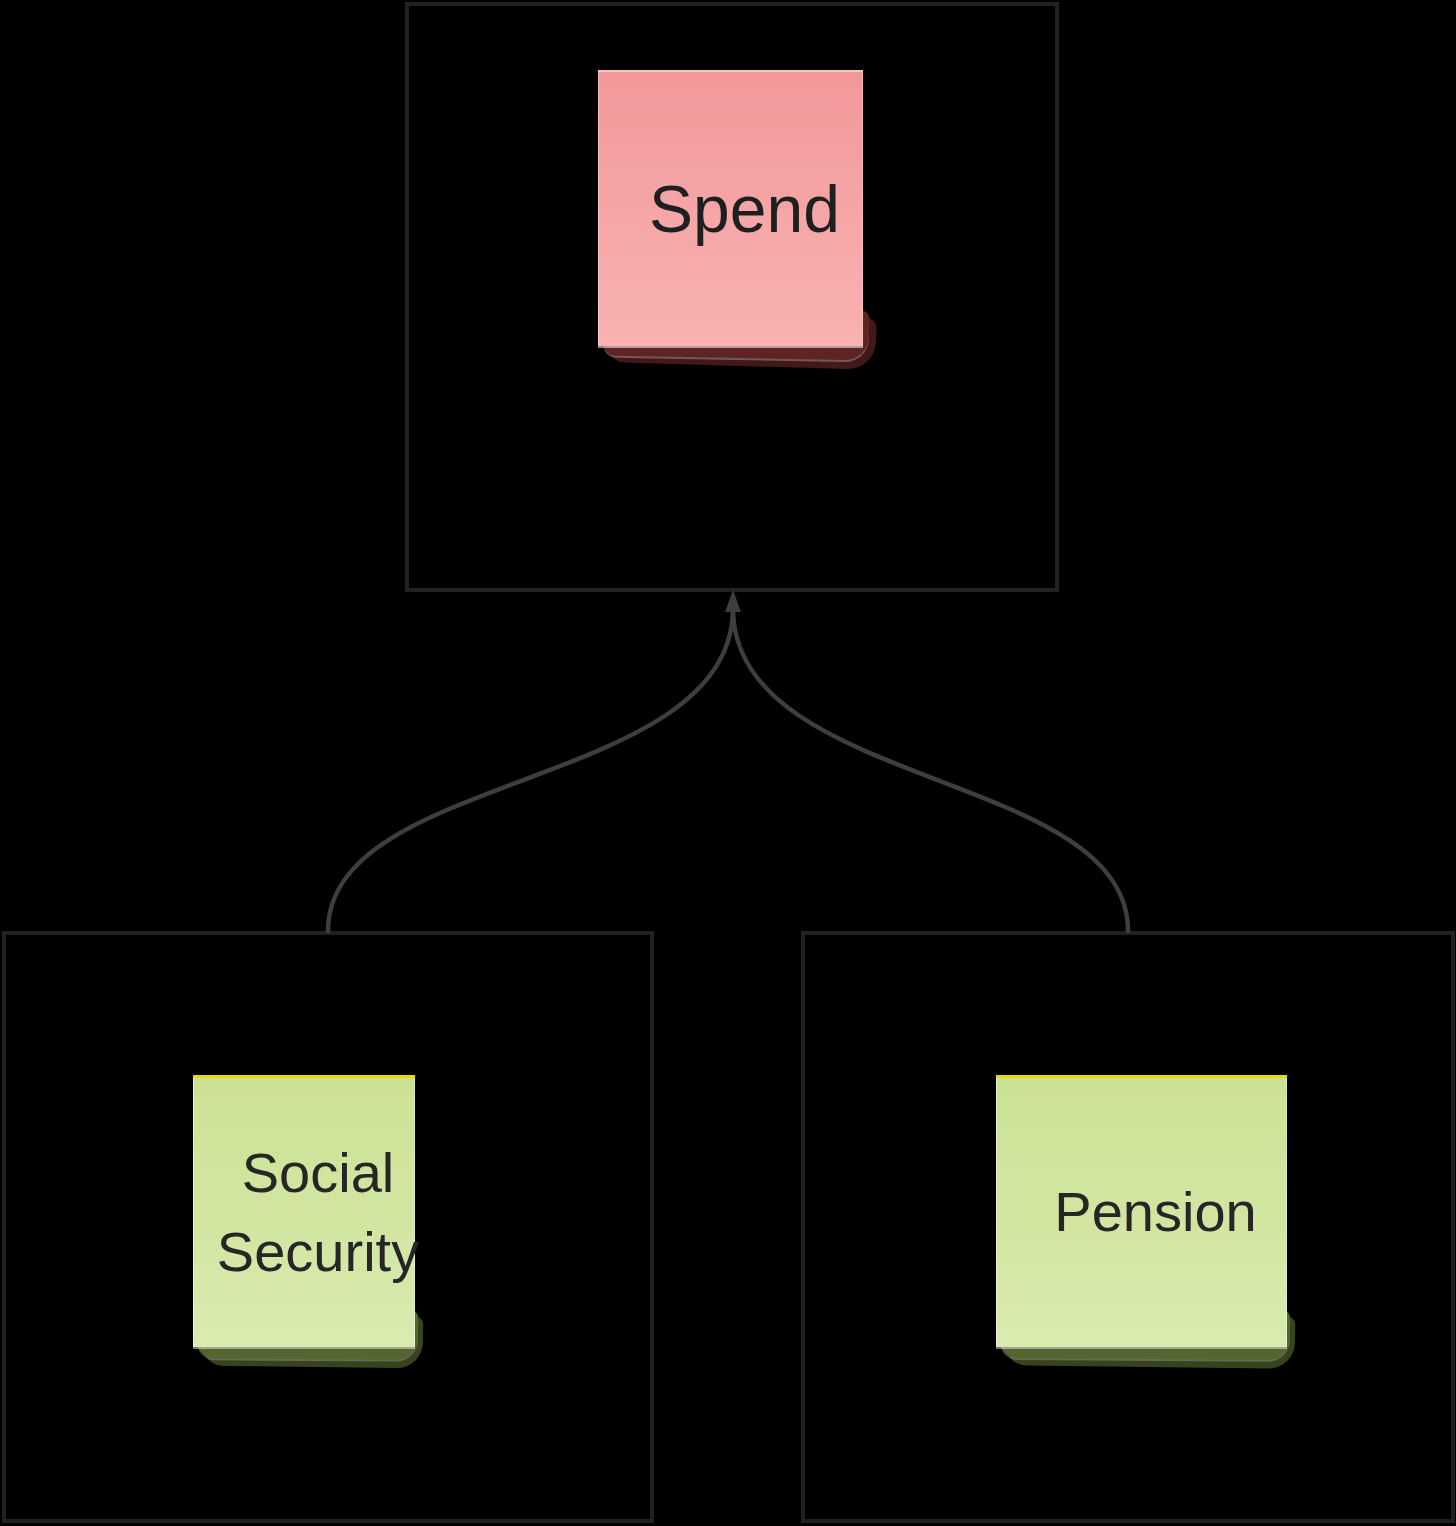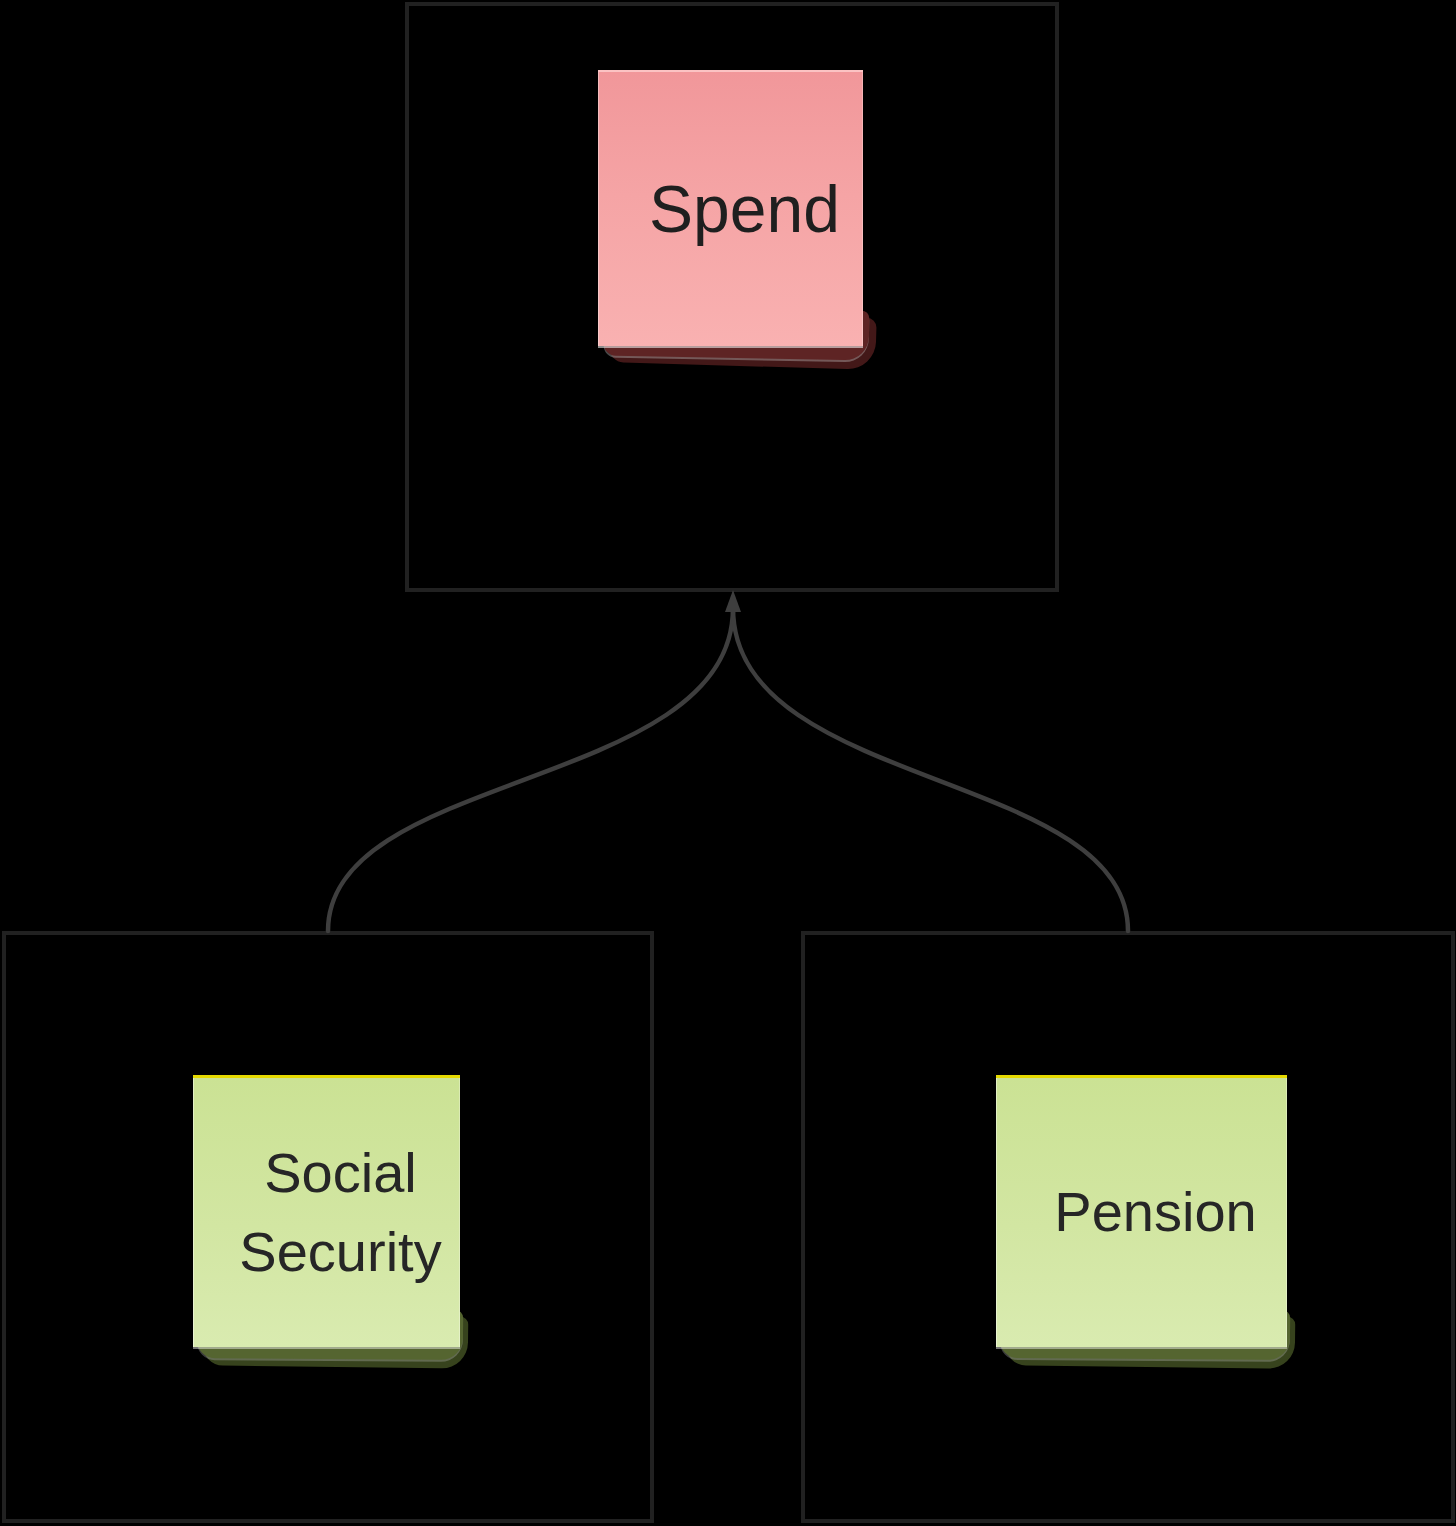--- a/index.html
+++ b/index.html
@@ -51,21 +51,21 @@
     left:4px;right:-3px;top:234px;height:50px;background:#556530;
     border-radius:6px 8px 22px 18px;transform:rotate(.4deg);
     box-shadow:0 2px 0 rgba(200,200,200,.3);
   }
   .face-green{
     height:272px;
     background:linear-gradient(180deg,#cbe294 0%,#d2e6a2 55%,#d9ebb0 100%);
     border-top:3px solid #e6da00;
     box-shadow:inset 1px 0 0 rgba(255,255,255,.45),inset -1px 0 0 rgba(255,255,255,.3),0 2px 0 rgba(255,255,255,.45);
   }
-  .note-ss{left:193px;top:1075px;width:267px;height:300px;}
+  .note-ss{left:193px;top:1075px;width:222px;height:300px;}
   .note-pension{left:996px;top:1075px;width:291px;height:300px;}
   .label-green{font-size:56px;line-height:1.4;color:#262626;}
   .label{display:block;padding:0 14px;}
 </style>
 </head>
 <body>
 
 <div class="canvas">
 
   <div class="frame frame-top"></div>

